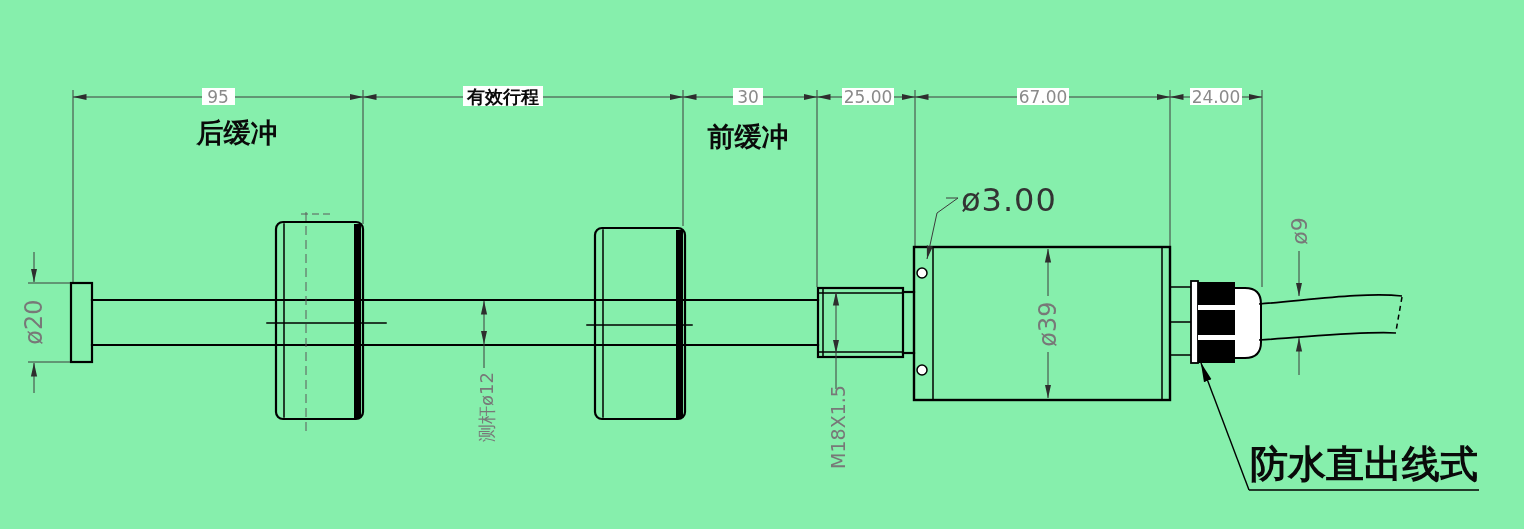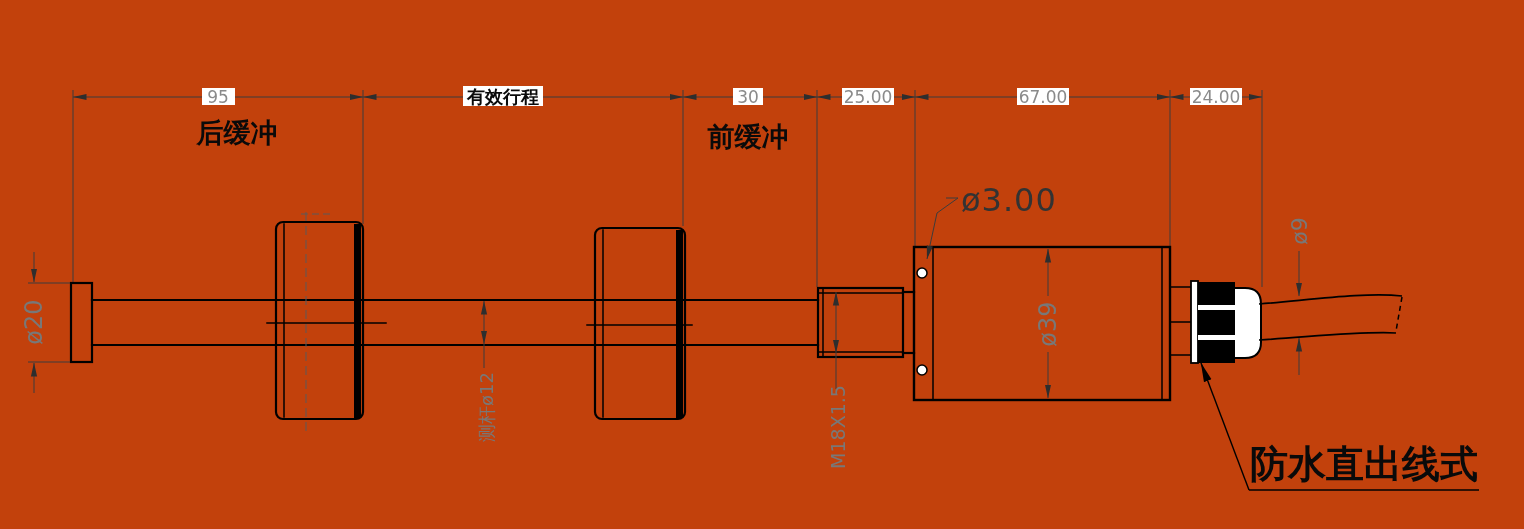--- a/index.html
+++ b/index.html
@@ -1,16 +1,16 @@
 <!DOCTYPE html>
 <html><head>
 <meta charset="utf-8">
 <style>
   html,body{margin:0;padding:0;background:#ffffff;}
-  .stage{position:relative;width:1524px;height:529px;background:#c2410c;overflow:hidden;
+  .stage{position:relative;width:1524px;height:529px;background:#86efac;overflow:hidden;
          font-family:"DejaVu Sans","Liberation Sans",sans-serif;}
   svg text{font-family:"DejaVu Sans","Liberation Sans",sans-serif;}
   .outline{stroke:#000;stroke-width:2.2;fill:none;stroke-linecap:square;}
   .outline-thick{stroke:#000;stroke-width:2.4;fill:none;stroke-linecap:square;}
   .inner{stroke:#000;stroke-width:1.5;fill:none;stroke-linecap:square;}
   .dimline{stroke:#3c3c3c;stroke-width:1;fill:none;}
   .witness{stroke:#3c3c3c;stroke-width:1;fill:none;}
   .dimtxt{font-size:17px;fill:#8a8a8a;}
   .rotdim{fill:#787878;}
   .cjk{font-weight:bold;fill:#0a0a0a;}

